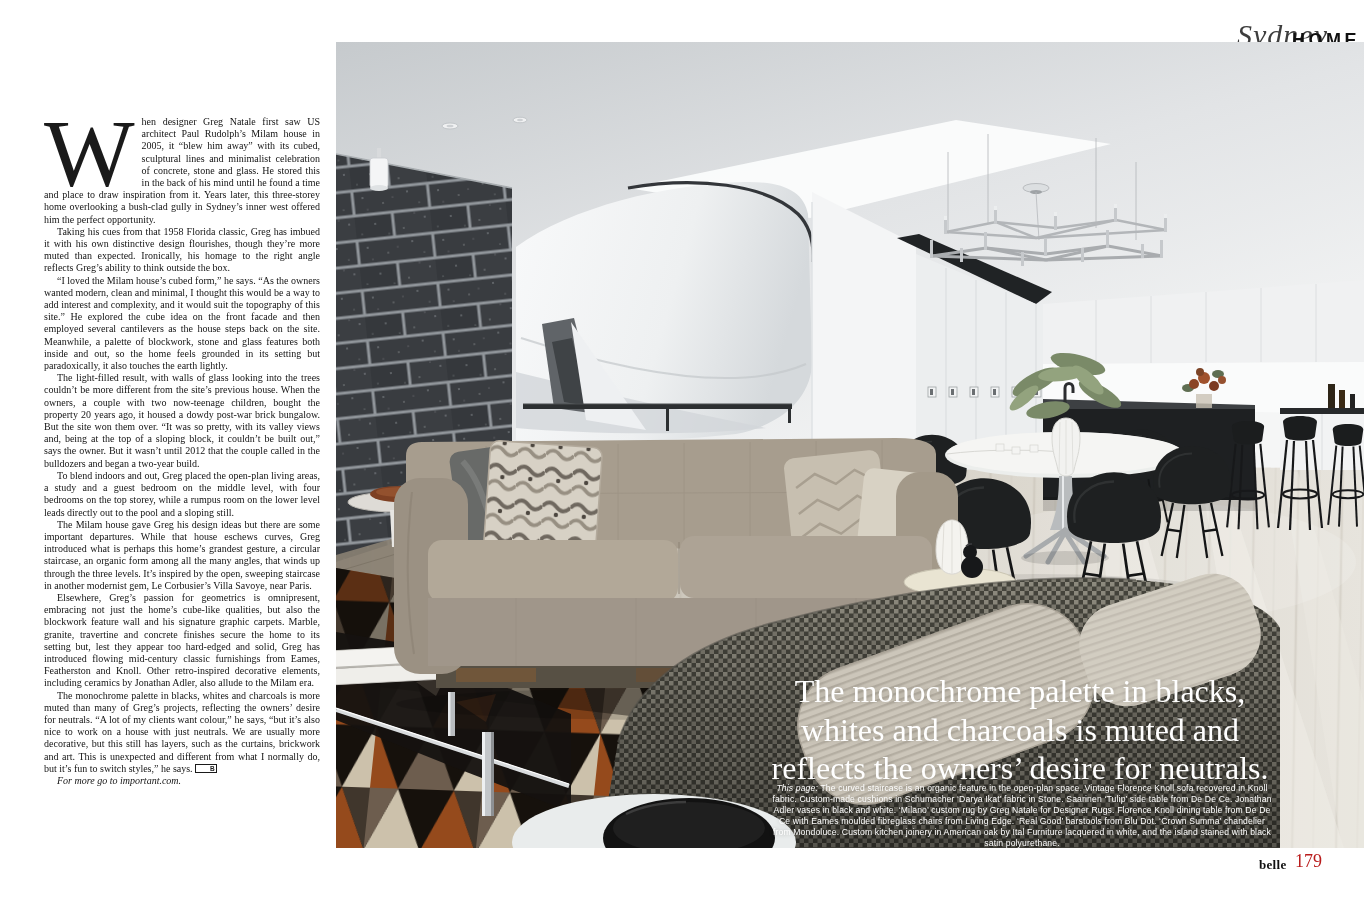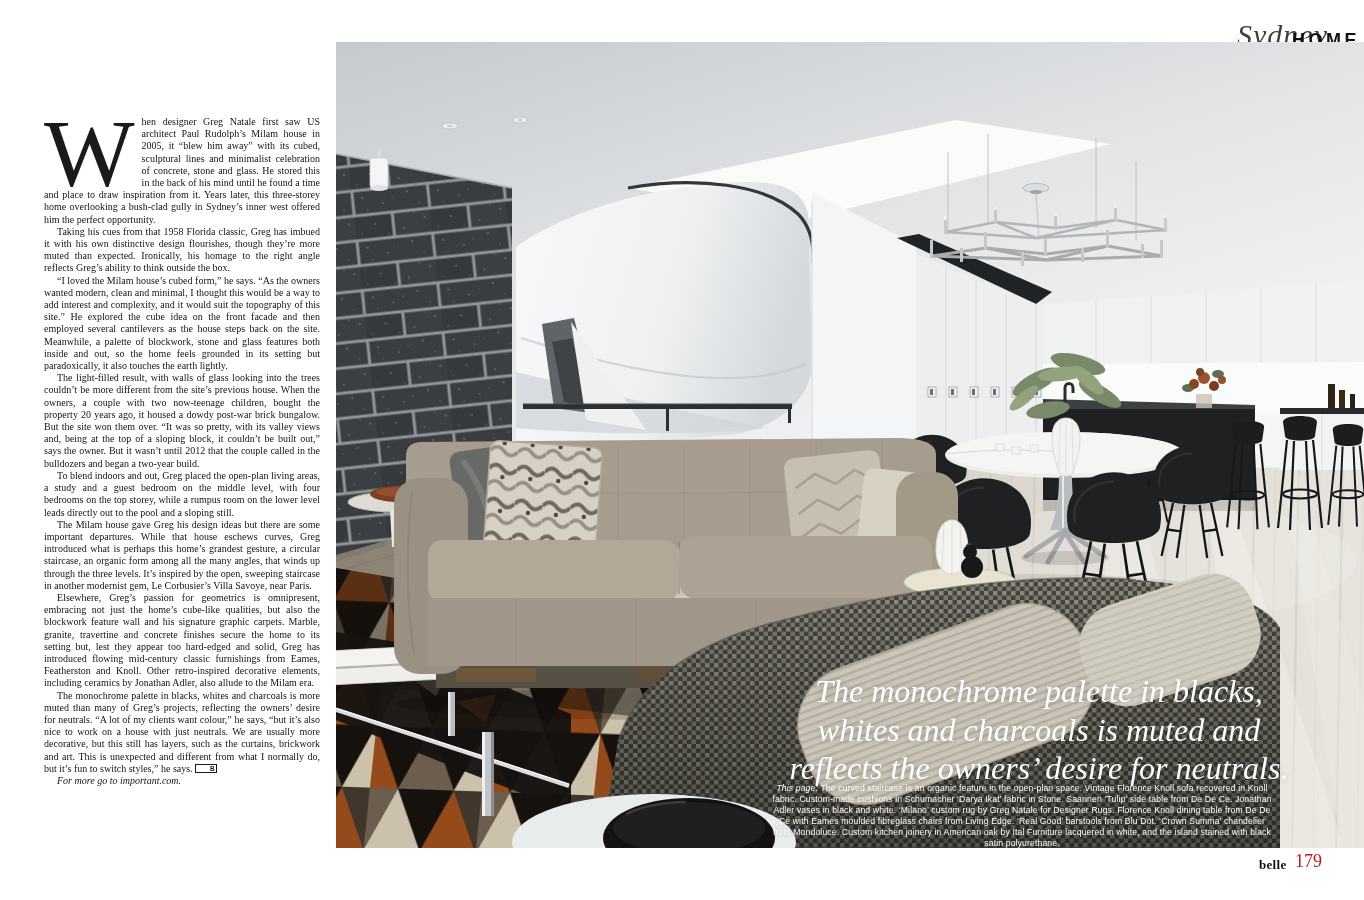--- a/index.html
+++ b/index.html
@@ -34,23 +34,23 @@
     border:1px solid #1a1a1a;padding:0 1.5px;line-height:7.5px;vertical-align:1px;margin-left:2px;
   }
   .more{font-style:italic;margin-top:1px;}
   
   .photo{
     position:absolute;left:336px;top:42px;width:1028px;height:806px;overflow:hidden;
     background:#e9ebec;
   }
   .photo svg{display:block;}
   .pull-quote{
-    position:absolute;left:423px;top:630px;width:560px;text-align:center;
+    position:absolute;left:404px;top:630px;width:560px;text-align:center;
     font-family:"Liberation Serif",serif;font-size:32px;line-height:38.5px;
-    color:#ffffff;text-shadow:0 0 6px rgba(60,55,45,.25);font-weight:400;font-style:italic;
+    color:#ffffff;text-shadow:0 0 6px rgba(60,55,45,.25);font-weight:400;
   }
   .photo-caption{
     position:absolute;left:434px;top:741px;width:504px;text-align:center;
     font-family:"Liberation Sans",sans-serif;font-size:8.6px;line-height:11px;
     color:#ffffff;letter-spacing:.15px;text-shadow:0 0 4px rgba(50,48,40,.35);
   }
   .photo-caption .cap-lead{font-style:italic;}
   
   .ftr-belle{
     position:absolute;top:857px;left:1259px;font-family:Liberation Serif, serif;

